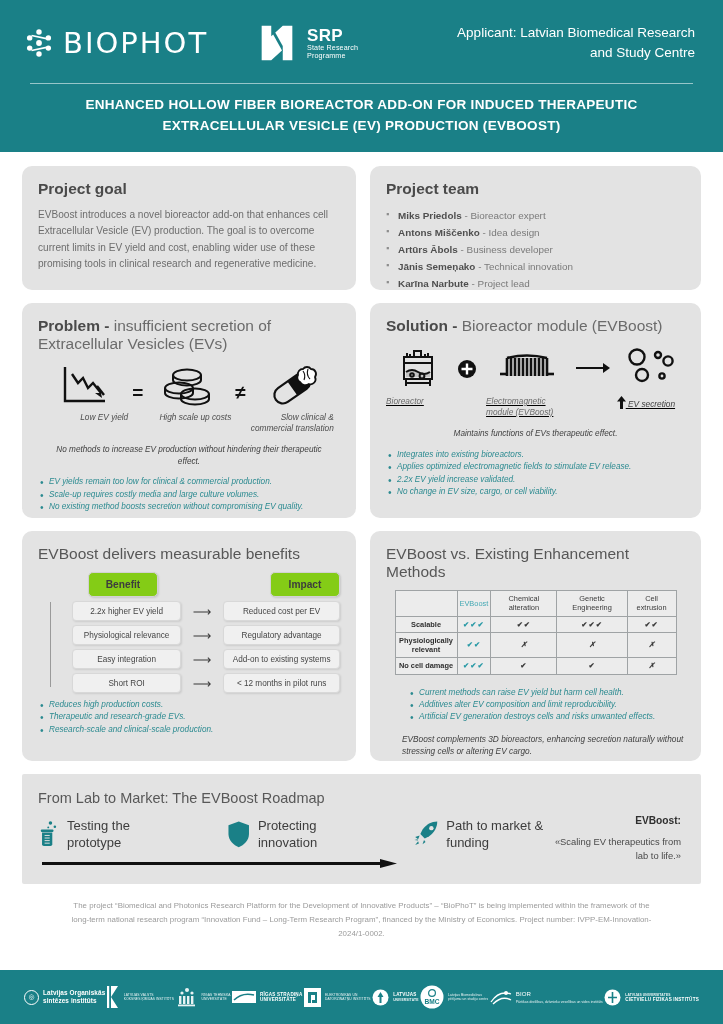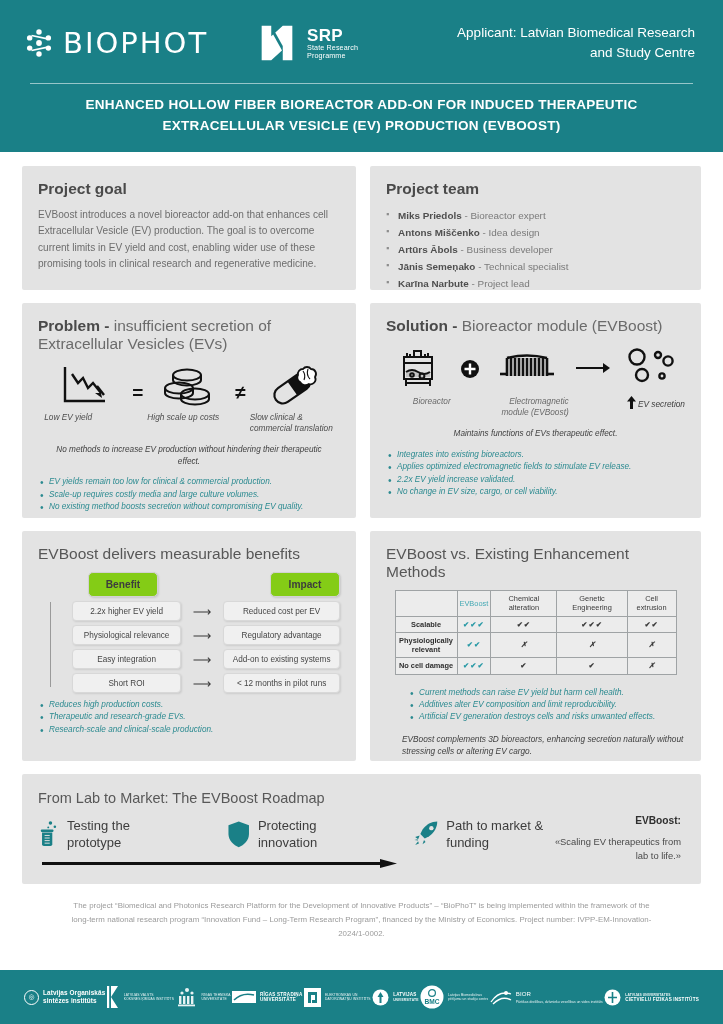--- a/index.html
+++ b/index.html
@@ -37,21 +37,21 @@
   }
   .hdr-rule { height:1px; background:rgba(255,255,255,.55); margin: 7px 8px 0 8px; }
   .poster-title {
     color:#fff; text-align:center; font-weight:bold; font-size:13.5px;
     line-height:1.55; letter-spacing:.3px; padding: 11px 30px 0 30px;
   }
 
   
   .body-area { padding: 14px 22px 0 22px; }
   .row { display:flex; gap: 14px; margin-bottom: 13px; }
-  .panel { background:#e3e3e3; border-radius:2px; padding: 14px 16px; }
+  .panel { background:#e3e3e3; border-radius:10px; padding: 14px 16px; }
   .col-left  { width: 334px; }
   .col-right { width: 331px; }
   .panel h2 {
     font-size: 15.5px; color:#4a4a4a; font-weight:700; margin-bottom: 9px;
   }
   .panel h2.light { font-weight:400; color:#575757; }
   .panel h2 .lead { font-weight:700; color:#4a4a4a; }
   .panel h2 .rest { font-weight:400; color:#6b6b6b; }
   .body-text { font-size:10.1px; color:#6d6d6d; line-height:1.62; }
 
@@ -68,41 +68,41 @@
   
   .p-goal  { height: 124px; }
   .p-team  { height: 124px; }
   .p-prob  { height: 215px; }
   .p-sol   { height: 215px; }
   .p-ben   { height: 230px; }
   .p-cmp   { height: 230px; }
 
   
   .icon-row { display:flex; align-items:flex-start; justify-content:center; gap:4px; margin-top: 8px; }
-  .icon-cell { width: 84px; text-align:left; }
+  .icon-cell { width: 84px; text-align:right; }
   .icon-cell .cap {
     font-size: 8.3px; font-style:italic; color:#4d4d4d; line-height:1.35; margin-top:4px;
   }
   .op { font-size:19px; color:#111; font-weight:900; padding-top: 20px; }
   .glyph { height: 46px; display:flex; align-items:center; justify-content:center; }
 
   .note-italic {
     text-align:center; font-size:8.2px; font-style:italic; color:#3f3f3f;
     margin-top: 10px; line-height:1.4; padding: 0 14px;
   }
   ul.teal { list-style:none; margin-top: 9px; }
   ul.teal li {
     font-size:8.2px; font-style:italic; color:#2b8a90; line-height:1.52;
     padding-left: 11px; position:relative;
   }
   ul.teal li::before { content:"•"; position:absolute; left:2px; color:#2b8a90; font-size:10px; top:-1px; }
 
   
   .sol-row { display:flex; align-items:flex-start; justify-content:center; gap:6px; margin-top:10px; }
-  .sol-cell { text-align:right; }
+  .sol-cell { text-align:left;text-decoration:underline; }
   .sol-cell .cap { font-size:8.3px; font-style:italic; color:#6a6a6a; line-height:1.35; margin-top:5px; }
   .sol-cell .cap.dark { color:#3d3d3d; }
 
   
   .flow { margin-top: 6px; position:relative; padding-left: 12px; }
   .flow-head { display:flex; gap:66px; padding-left: 38px; }
   .hdr-box {
     background:#84cc16; border:1px solid #d2d2d2; border-radius:5px;
     width: 74px; text-align:center; padding:6px 2px; font-size:10.2px;
     font-weight:700; color:#3d3d3d; box-shadow:1px 1px 2px rgba(0,0,0,.12);
@@ -229,21 +229,21 @@
         <h2>Project goal</h2>
         <div class="body-text">EVBoost introduces a novel bioreactor add-on that enhances cell Extracellular Vesicle (EV) production. The goal is to overcome current limits in EV yield and cost, enabling wider use of these promising tools in clinical research and regenerative medicine.</div>
       </div>
 
       <div class="panel col-right p-team">
         <h2>Project team</h2>
         <ul class="team">
           <li><b>Miks Priedols</b> <span>- Bioreactor expert</span></li>
           <li><b>Antons Miščenko</b> <span>- Idea design</span></li>
           <li><b>Artūrs Ābols</b> <span>- Business developer</span></li>
-          <li><b>Jānis Semeņako</b> <span>- Technical specialist</span></li>
+          <li><b>Jānis Semeņako</b> <span>- Technical innovation</span></li>
           <li><b>Karīna Narbute</b> <span>- Project lead</span></li>
         </ul>
       </div>
     </div>
 
     <div class="row">
 
       <div class="panel col-left p-prob">
         <h2 class="light">
           <span class="lead">Problem - </span><span class="rest">insufficient secretion of Extracellular Vesicles (EVs)</span>

